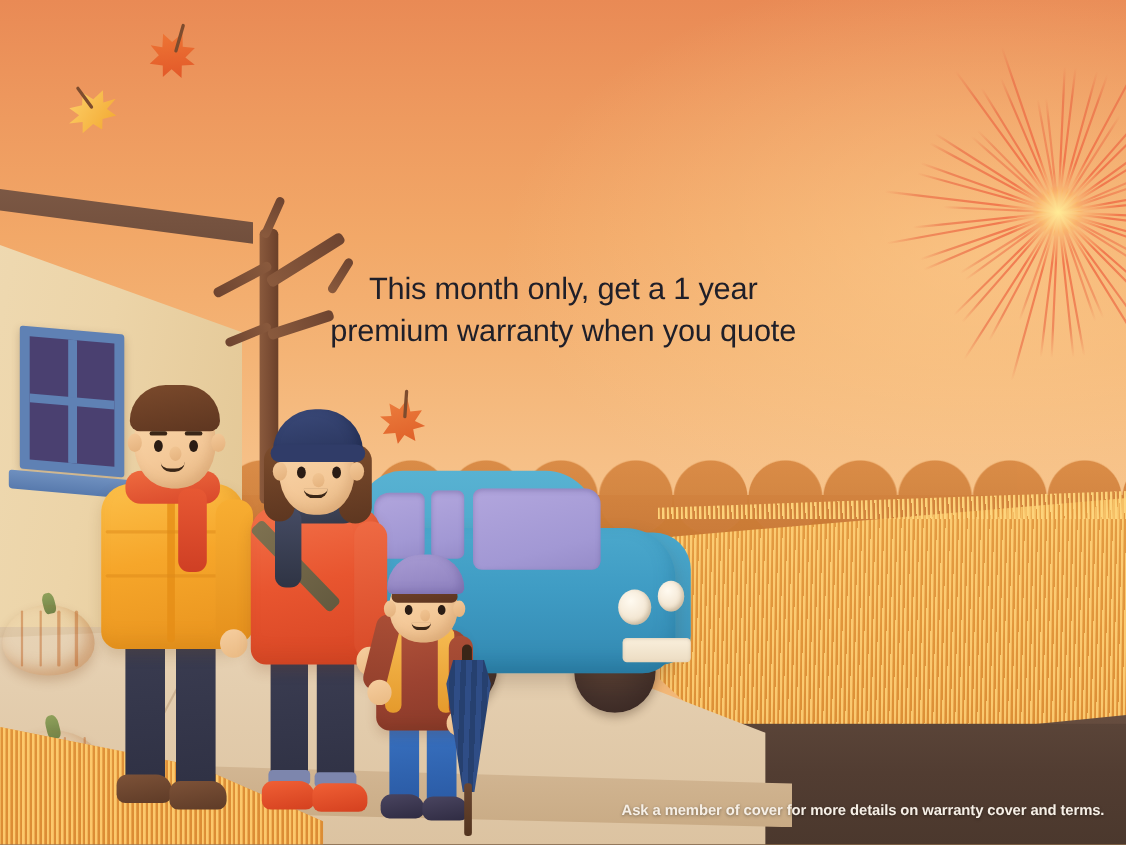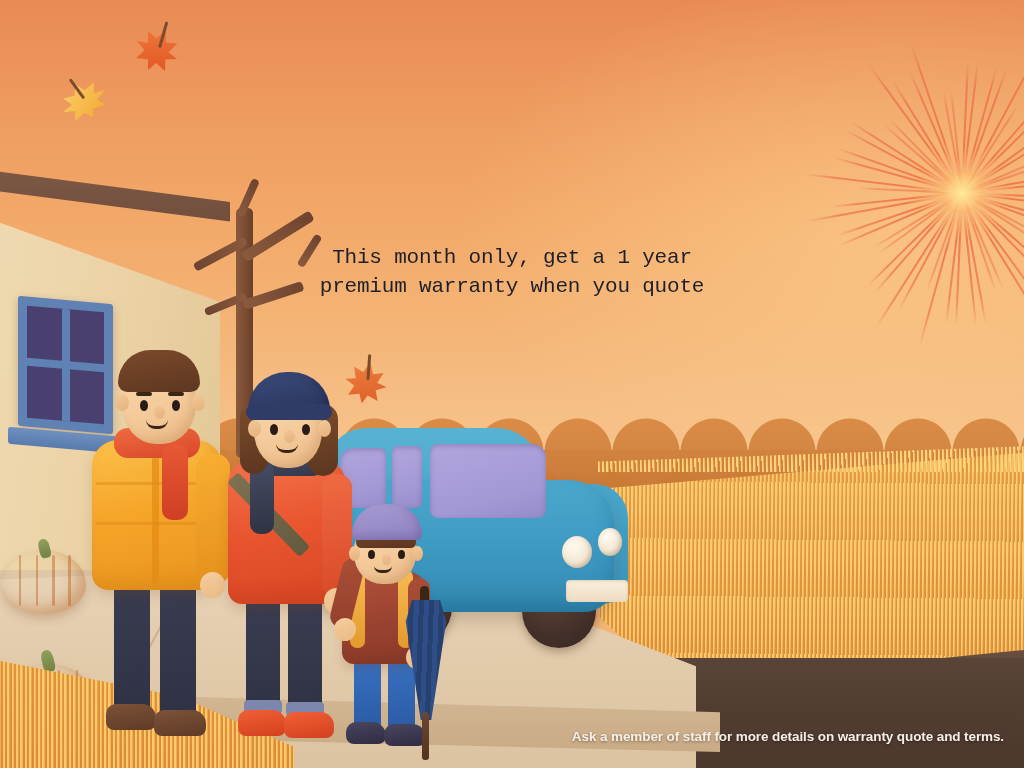--- a/index.html
+++ b/index.html
@@ -292,23 +292,22 @@
     letter-spacing:-1.2px;
     text-shadow:0 2px 10px rgba(170,95,45,.30);
     padding:0 96px;
   }
   .headline .l1{ display:block; }
   .headline .l2{ display:block; margin-top:2px; }
 
   .subhead{
     position:absolute; left:252px; top:244px; width:520px;
     text-align:center; color:#1f1f29;
-    font-size:21px; line-height:1.36; font-weight:400;
+    font-size:28px; line-height:1.36; font-weight:400;
     letter-spacing:-.2px;
-    font-family:Liberation Mono, monospace;
   }
   .subhead .code{ font-weight:700; }
 
   .footnote{
     position:absolute; right:20px; bottom:24px;
     color:#f6efe6; font-size:13.5px; font-weight:700; letter-spacing:-.1px;
     text-shadow:0 1px 3px rgba(0,0,0,.4);
   }
 </style>
 </head>
@@ -553,15 +552,15 @@
     <div class="umb-canopy"></div>
     <div class="umb-tip"></div>
   </div>
 
 
   <div class="subhead">
     <div>This month only, get a 1 year</div>
     <div>premium warranty when you quote</div>
   </div>
 
-  <div class="footnote">Ask a member of staff for more details on warranty quote and terms.</div>
+  <div class="footnote">Ask a member of cover for more details on warranty cover and terms.</div>
 
 </div>
 
 </body></html>

